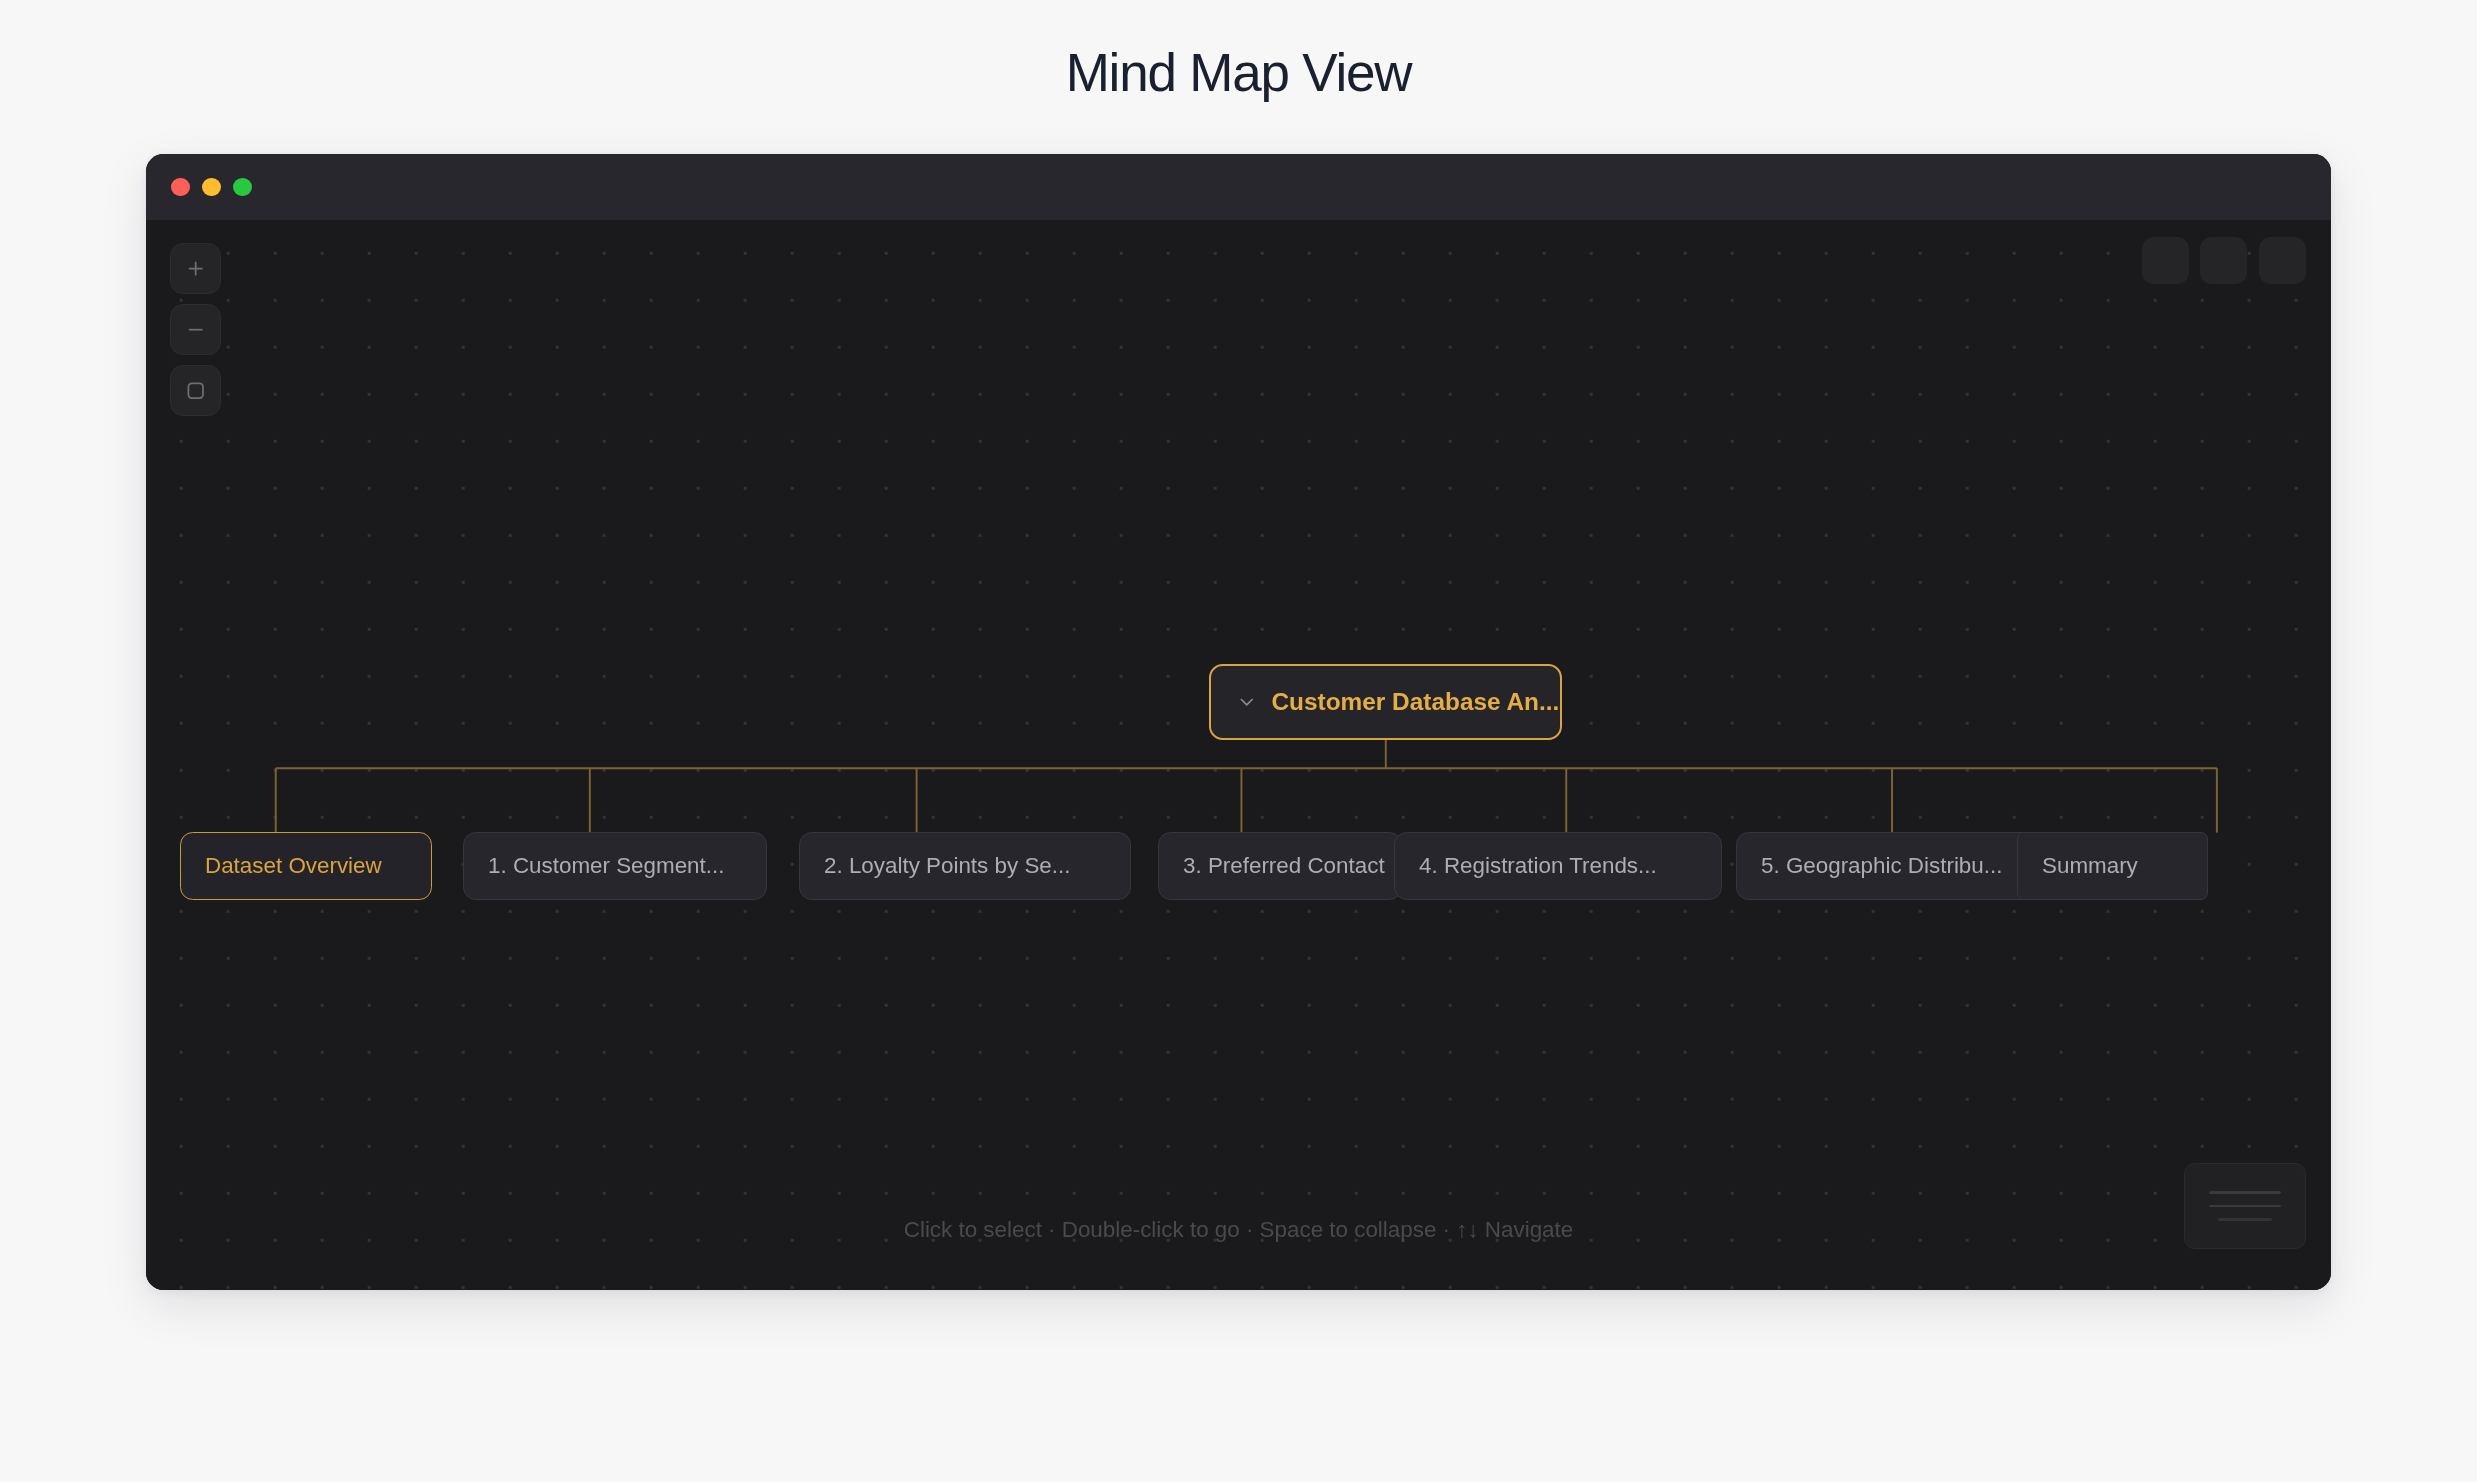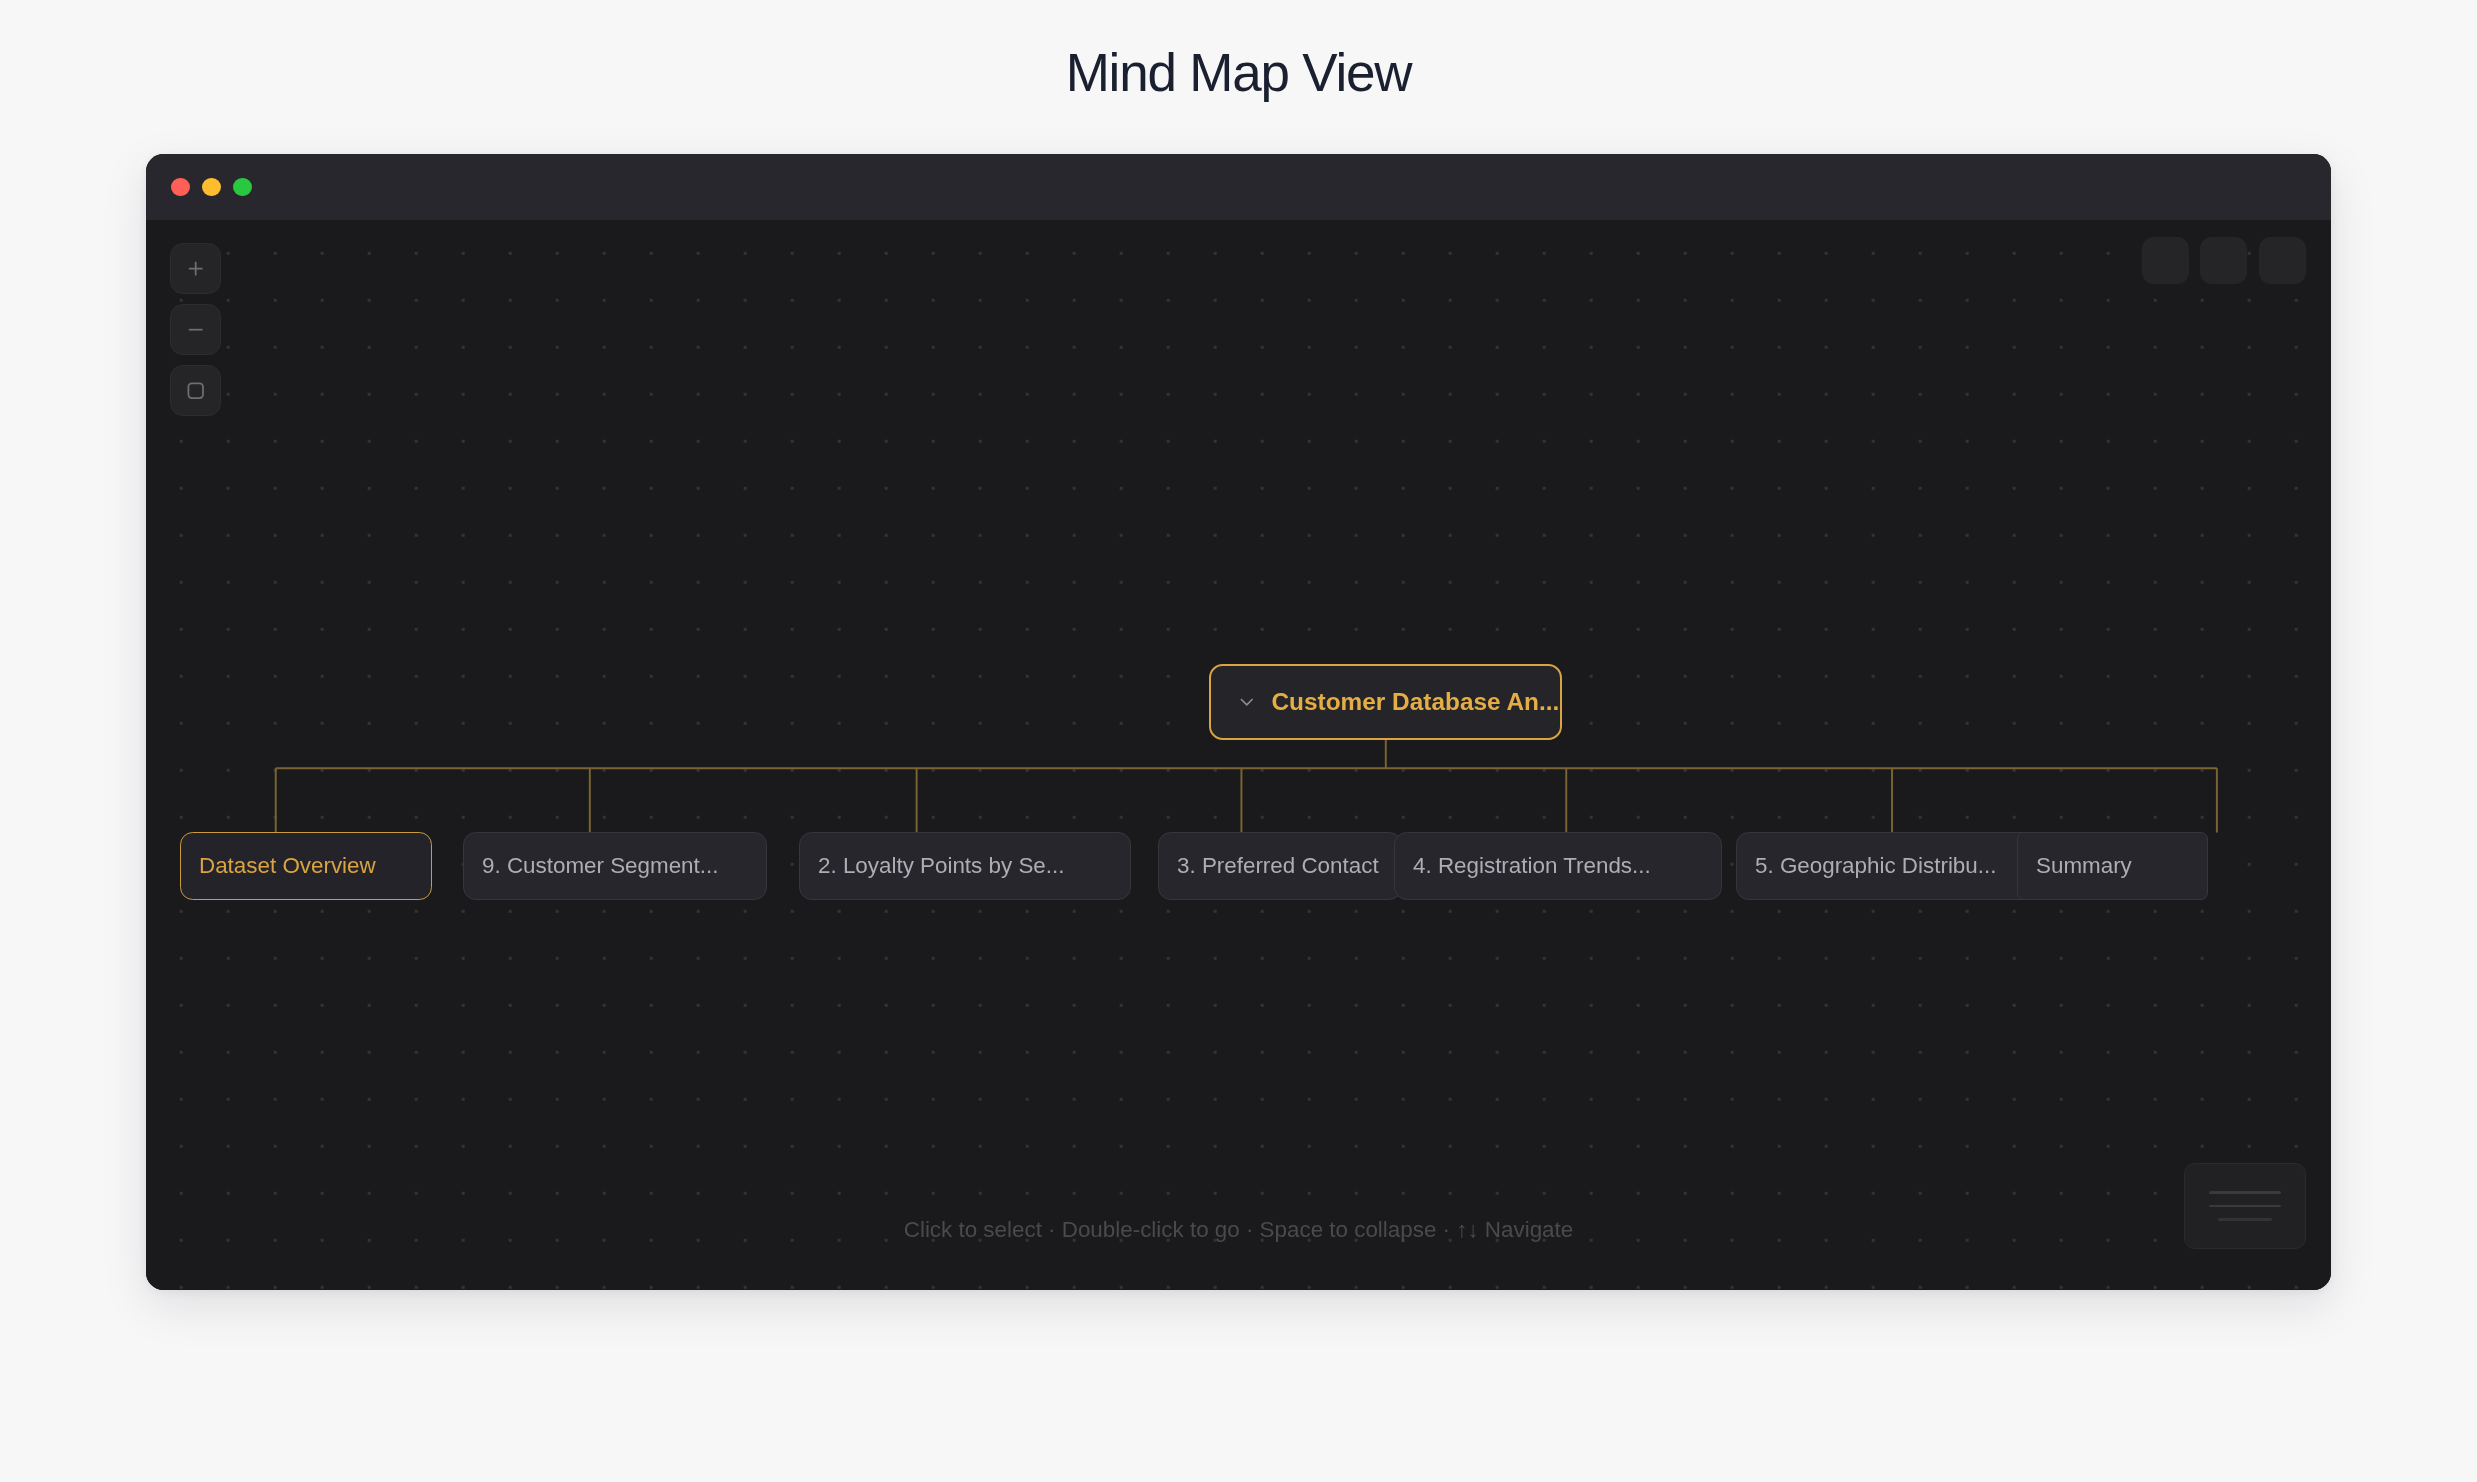--- a/index.html
+++ b/index.html
@@ -133,21 +133,21 @@
     display: flex;
     align-items: center;
     border-radius: 12.7px;
     background: #26262c;
     border: 1px solid #36363c;
     color: #adadb4;
     font-size: 22.4px;
     white-space: nowrap;
     cursor: pointer;
     z-index: 4;
-    padding: 0 18px;
+    padding: 0 24px;
   }
 
   .node.root {
     height: 76px;
     background: #242429;
     border: 2px solid #d9a441;
     color: #e5ae45;
     font-weight: 700;
     font-size: 24.4px;
     border-radius: 13.7px;
@@ -257,21 +257,21 @@
               <svg width="21.5" height="21.5" viewBox="0 0 24 24">
                 <path d="M6 9.5 L12 15.5 L18 9.5" stroke="#8a8a90" stroke-width="1.9" fill="none" stroke-linecap="round" stroke-linejoin="round"></path>
               </svg>
             </span>
             <span>Customer Database An...</span>
           </div>
           <div class="node selected" style="left: 34px; top: 612px; width: 252px; z-index: 4;">
             <span>Dataset Overview</span>
           </div>
           <div class="node" style="left: 317px; top: 612px; width: 304px; z-index: 4;">
-            <span>9. Customer Segment...</span>
+            <span>1. Customer Segment...</span>
           </div>
           <div class="node" style="left: 653px; top: 612px; width: 332px; z-index: 4;">
             <span>2. Loyalty Points by Se...</span>
           </div>
           <div class="node" style="left: 1012px; top: 612px; width: 244px; z-index: 4;">
             <span>3. Preferred Contact</span>
           </div>
           <div class="node" style="left: 1248px; top: 612px; width: 328px; z-index: 5;">
             <span>4. Registration Trends...</span>
           </div>

